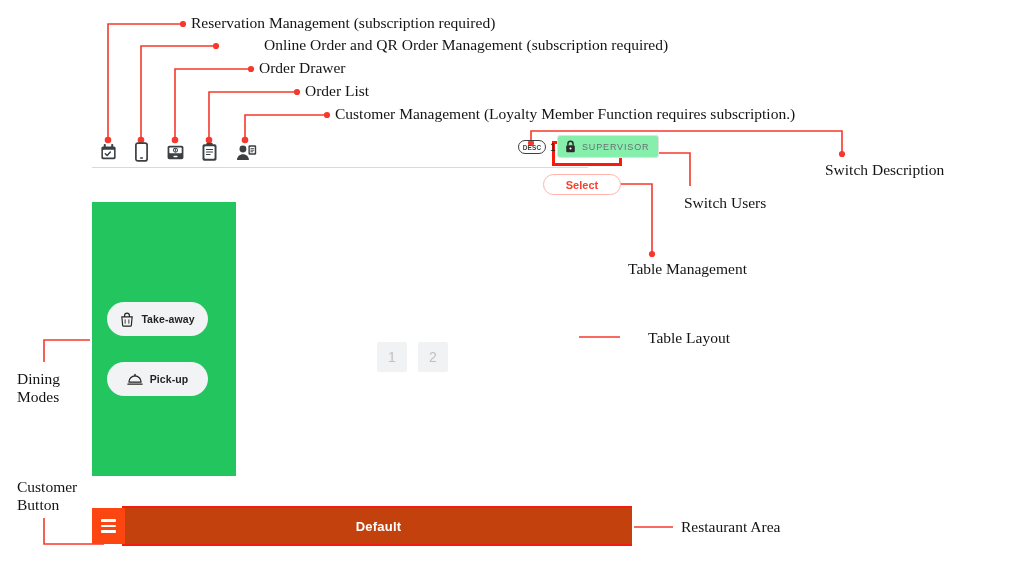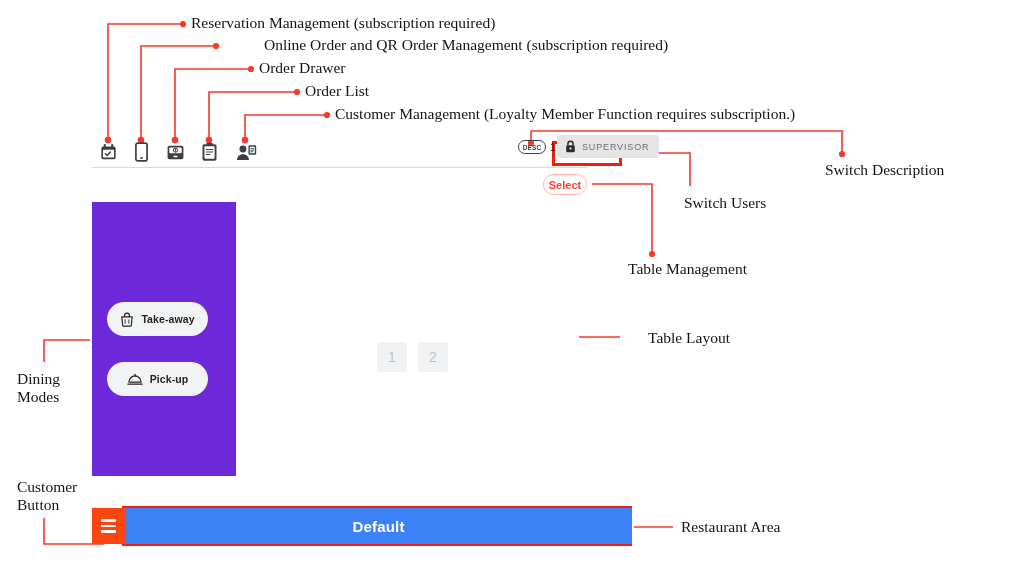--- a/index.html
+++ b/index.html
@@ -53,39 +53,39 @@
     font-size:6.4px;font-weight:bold;letter-spacing:.2px;color:#3c4043;
     font-family:"Liberation Sans","DejaVu Sans",sans-serif;box-sizing:border-box;
   }
   .desc-count{font-size:10.5px;color:#202124;line-height:1;}
 
   .supervisor-btn{
     position:absolute;left:465px;top:3px;
     height:23px;box-sizing:border-box;
     display:flex;align-items:center;gap:6px;
     padding:0 9px 0 7px;
-    background:#e5e5e5;border:1px solid #e2e2e2;border-radius:3px;
+    background:#86efac;border:1px solid #e2e2e2;border-radius:3px;
   }
   .supervisor-btn .lbl{
     font-size:9px;letter-spacing:.85px;color:#6b6f73;font-weight:normal;
     font-family:"Liberation Sans","DejaVu Sans",sans-serif;
   }
 
   
   .select-pill{
     position:absolute;left:451px;top:42px;
-    width:44px;height:21px;box-sizing:border-box;
+    width:78px;height:21px;box-sizing:border-box;
     border:1.3px solid #ffb3ab;border-radius:11px;background:#fff;
     display:flex;align-items:center;justify-content:center;
     font-size:11px;font-weight:bold;color:#f6412d;
     font-family:"Liberation Sans","DejaVu Sans",sans-serif;
   }
 
   
-  .dining-panel{position:absolute;left:0px;top:70px;width:144px;height:274px;background:#6d28d9;}
+  .dining-panel{position:absolute;left:0px;top:70px;width:144px;height:274px;background:#22c55e;}
   .mode-btn{
     position:absolute;left:15px;width:101px;height:34px;
     background:#f2f3f4;border-radius:17px;
     display:flex;align-items:center;justify-content:center;gap:7px;
   }
   .mode-btn .mlbl{font-size:10.5px;font-weight:bold;color:#232323;letter-spacing:.1px;}
   .mode-takeaway{top:100px;}
   .mode-pickup{top:160px;}
 
   
@@ -99,23 +99,23 @@
 
   
   .bottom-wrap{position:absolute;left:0px;top:376px;width:540px;height:36px;display:flex;}
   .hamburger{
     width:33px;height:36px;background:#fb4612;
     display:flex;flex-direction:column;align-items:center;justify-content:center;gap:3px;
     flex:0 0 auto;
   }
   .hamburger span{display:block;width:15px;height:2.4px;background:#fff;border-radius:1px;}
   .area-bar{
-    flex:1 1 auto;height:36px;background:#3b82f6;
-    display:flex;align-items:center;justify-content:center;
-    color:#ffffff;font-size:15px;font-weight:bold;letter-spacing:.2px;
+    flex:1 1 auto;height:36px;background:#c2410c;
+    display:flex;align-items:center;justify-content:center;
+    color:#ffffff;font-size:13px;font-weight:bold;letter-spacing:.2px;
   }
 </style>
 </head>
 <body>
 
 <div id="stage">
 
   <svg id="leaders" viewBox="0 0 1024 576">
     <g stroke="#f6392c" stroke-width="1.6" fill="none">
 

